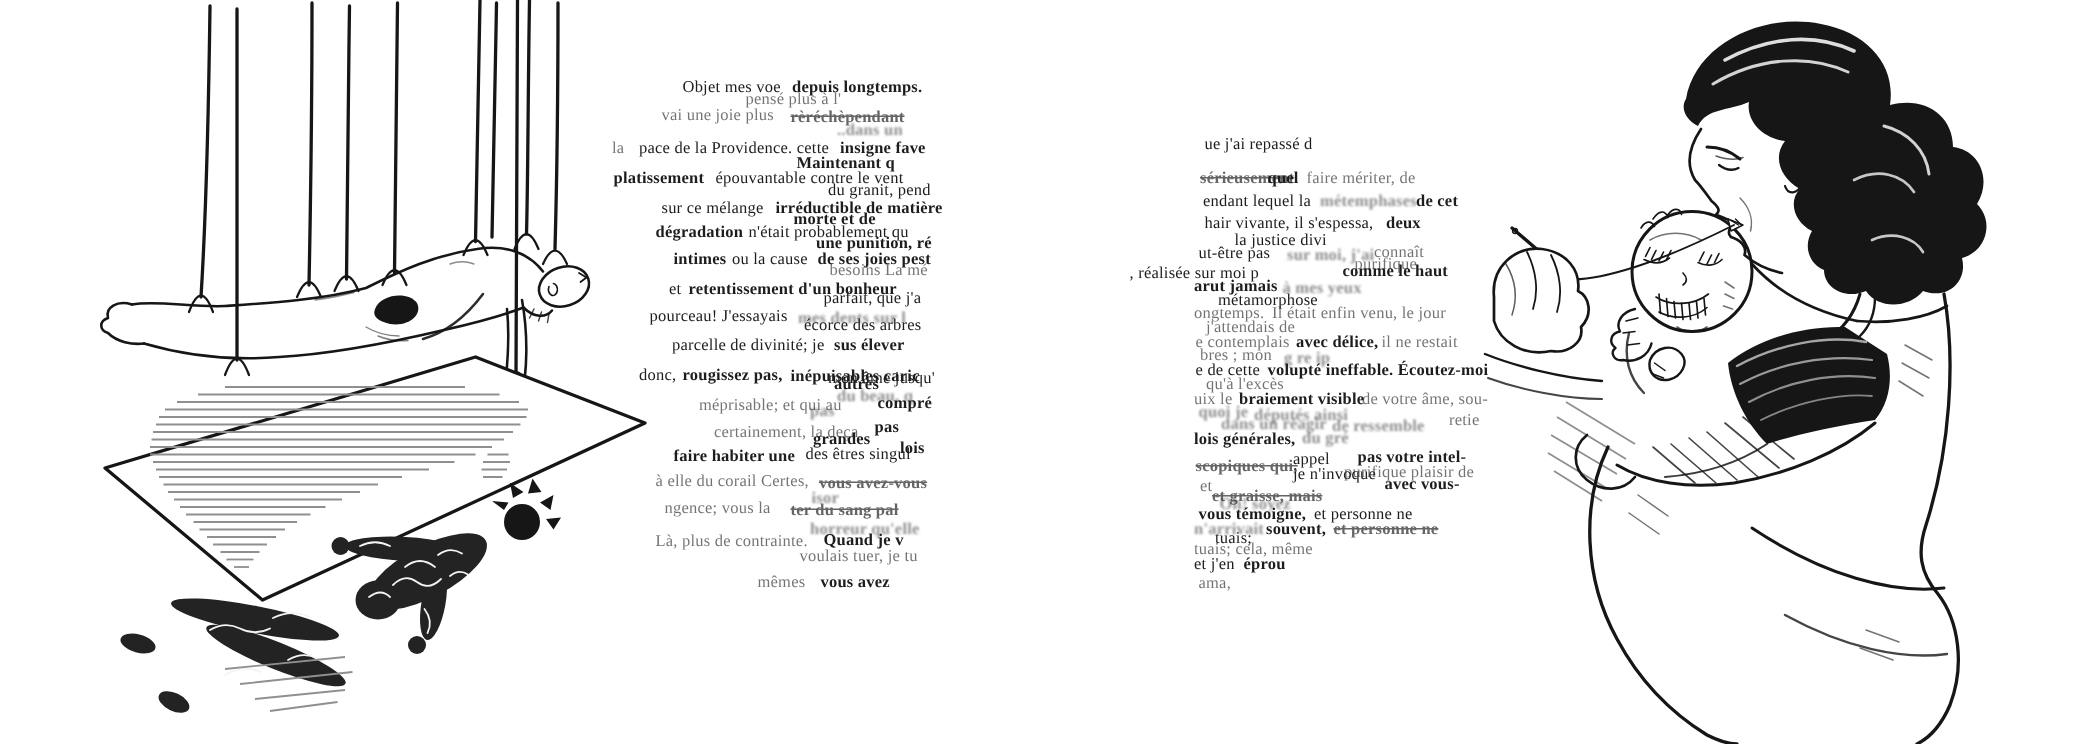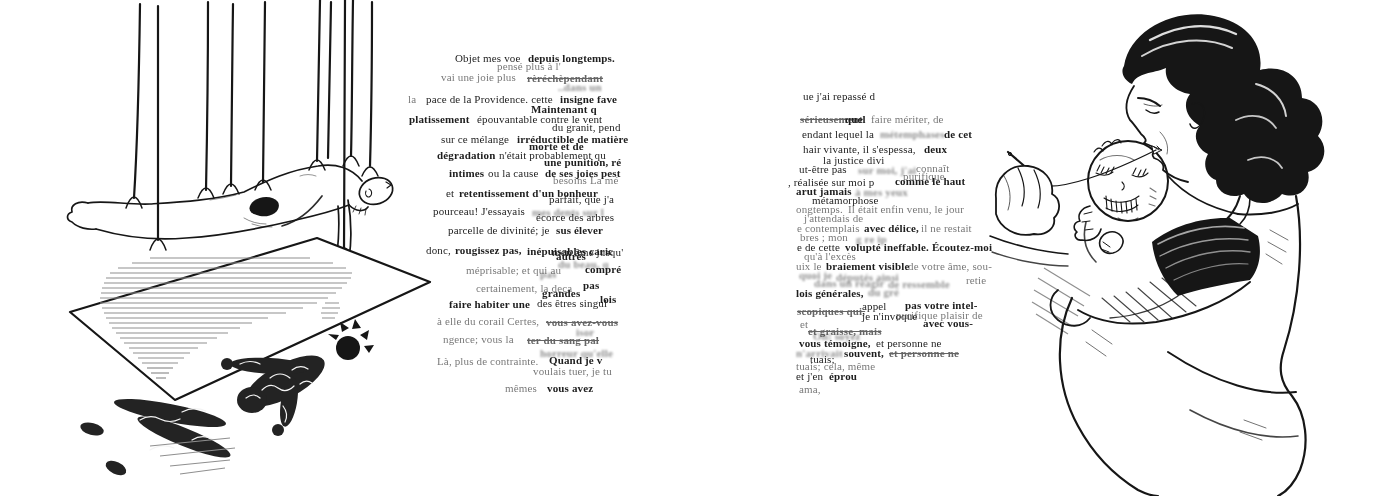--- a/index.html
+++ b/index.html
@@ -308,21 +308,21 @@
       <span class="frag b" style="left: 585px; top: 264px;">compré</span>
       <span class="frag s" style="left: 540px; top: 269px;">pas</span>
       <span class="frag b" style="left: 583px; top: 280px;">pas</span>
       <span class="frag f" style="left: 476px; top: 283px;">certainement, la deça</span>
       <span class="frag b" style="left: 542px; top: 288px;">grandes</span>
       <span class="frag b" style="left: 600px; top: 294px;">lois</span>
       <span class="frag b" style="left: 449px; top: 299px;">faire habiter une</span>
       <span class="frag n" style="left: 537px; top: 298px;">des êtres singul</span>
       <span class="frag f" style="left: 437px; top: 316px;">à elle du corail Certes,</span>
       <span class="frag k" style="left: 546px; top: 317px;">vous avez-vous</span>
-      <span class="frag s" style="left: 541px; top: 327px; margin-left: 35px;">isor</span>
+      <span class="frag s" style="left: 541px; top: 327px;">isor</span>
       <span class="frag f" style="left: 443px; top: 334px;">ngence; vous la</span>
       <span class="frag k" style="left: 527px; top: 335px;">ter du sang pal</span>
       <span class="frag s" style="left: 540px; top: 348px;">horreur qu'elle</span>
       <span class="frag f" style="left: 437px; top: 356px;">Là, plus de contrainte.</span>
       <span class="frag b" style="left: 549px; top: 355px;">Quand je v</span>
       <span class="frag f" style="left: 533px; top: 366px;">voulais tuer, je tu</span>
       <span class="frag f" style="left: 505px; top: 383px;">mêmes</span>
       <span class="frag b" style="left: 547px; top: 383px;">vous avez</span>
     </div>
   <div class="collage">
@@ -333,21 +333,21 @@
       <span class="frag n" style="left: 802px; top: 129px;">endant lequel la</span>
       <span class="frag s" style="left: 880px; top: 129px;">métemphases</span>
       <span class="frag b" style="left: 944px; top: 129px;">de cet</span>
       <span class="frag n" style="left: 803px; top: 144px;">hair vivante, il s'espessa,</span>
       <span class="frag b" style="left: 924px; top: 144px;">deux</span>
       <span class="frag n" style="left: 803px; top: 155px; margin-left: 20px;">la justice divi</span>
       <span class="frag n" style="left: 799px; top: 164px;">ut-être pas</span>
       <span class="frag s" style="left: 858px; top: 165px;">sur moi, j'ai</span>
       <span class="frag f" style="left: 916px; top: 163px;">connaît</span>
       <span class="frag f" style="left: 903px; top: 171px;">purifique</span>
-      <span class="frag n" style="left: 788px; top: 177px;">, réalisée sur moi p</span>
+      <span class="frag n" style="left: 753px; top: 177px;">, réalisée sur moi p</span>
       <span class="frag b" style="left: 895px; top: 176px;">comme le haut</span>
       <span class="frag b" style="left: 796px; top: 186px;">arut jamais</span>
       <span class="frag s" style="left: 855px; top: 187px;">à mes yeux</span>
       <span class="frag n" style="left: 812px; top: 195px;">métamorphose</span>
       <span class="frag f" style="left: 796px; top: 204px;">ongtemps.</span>
       <span class="frag f" style="left: 848px; top: 204px;">Il était enfin venu, le jour</span>
       <span class="frag f" style="left: 804px; top: 213px;">j'attendais de</span>
       <span class="frag f" style="left: 797px; top: 223px;">e contemplais</span>
       <span class="frag b" style="left: 864px; top: 223px;">avec délice,</span>
       <span class="frag f" style="left: 921px; top: 223px;">il ne restait</span>

